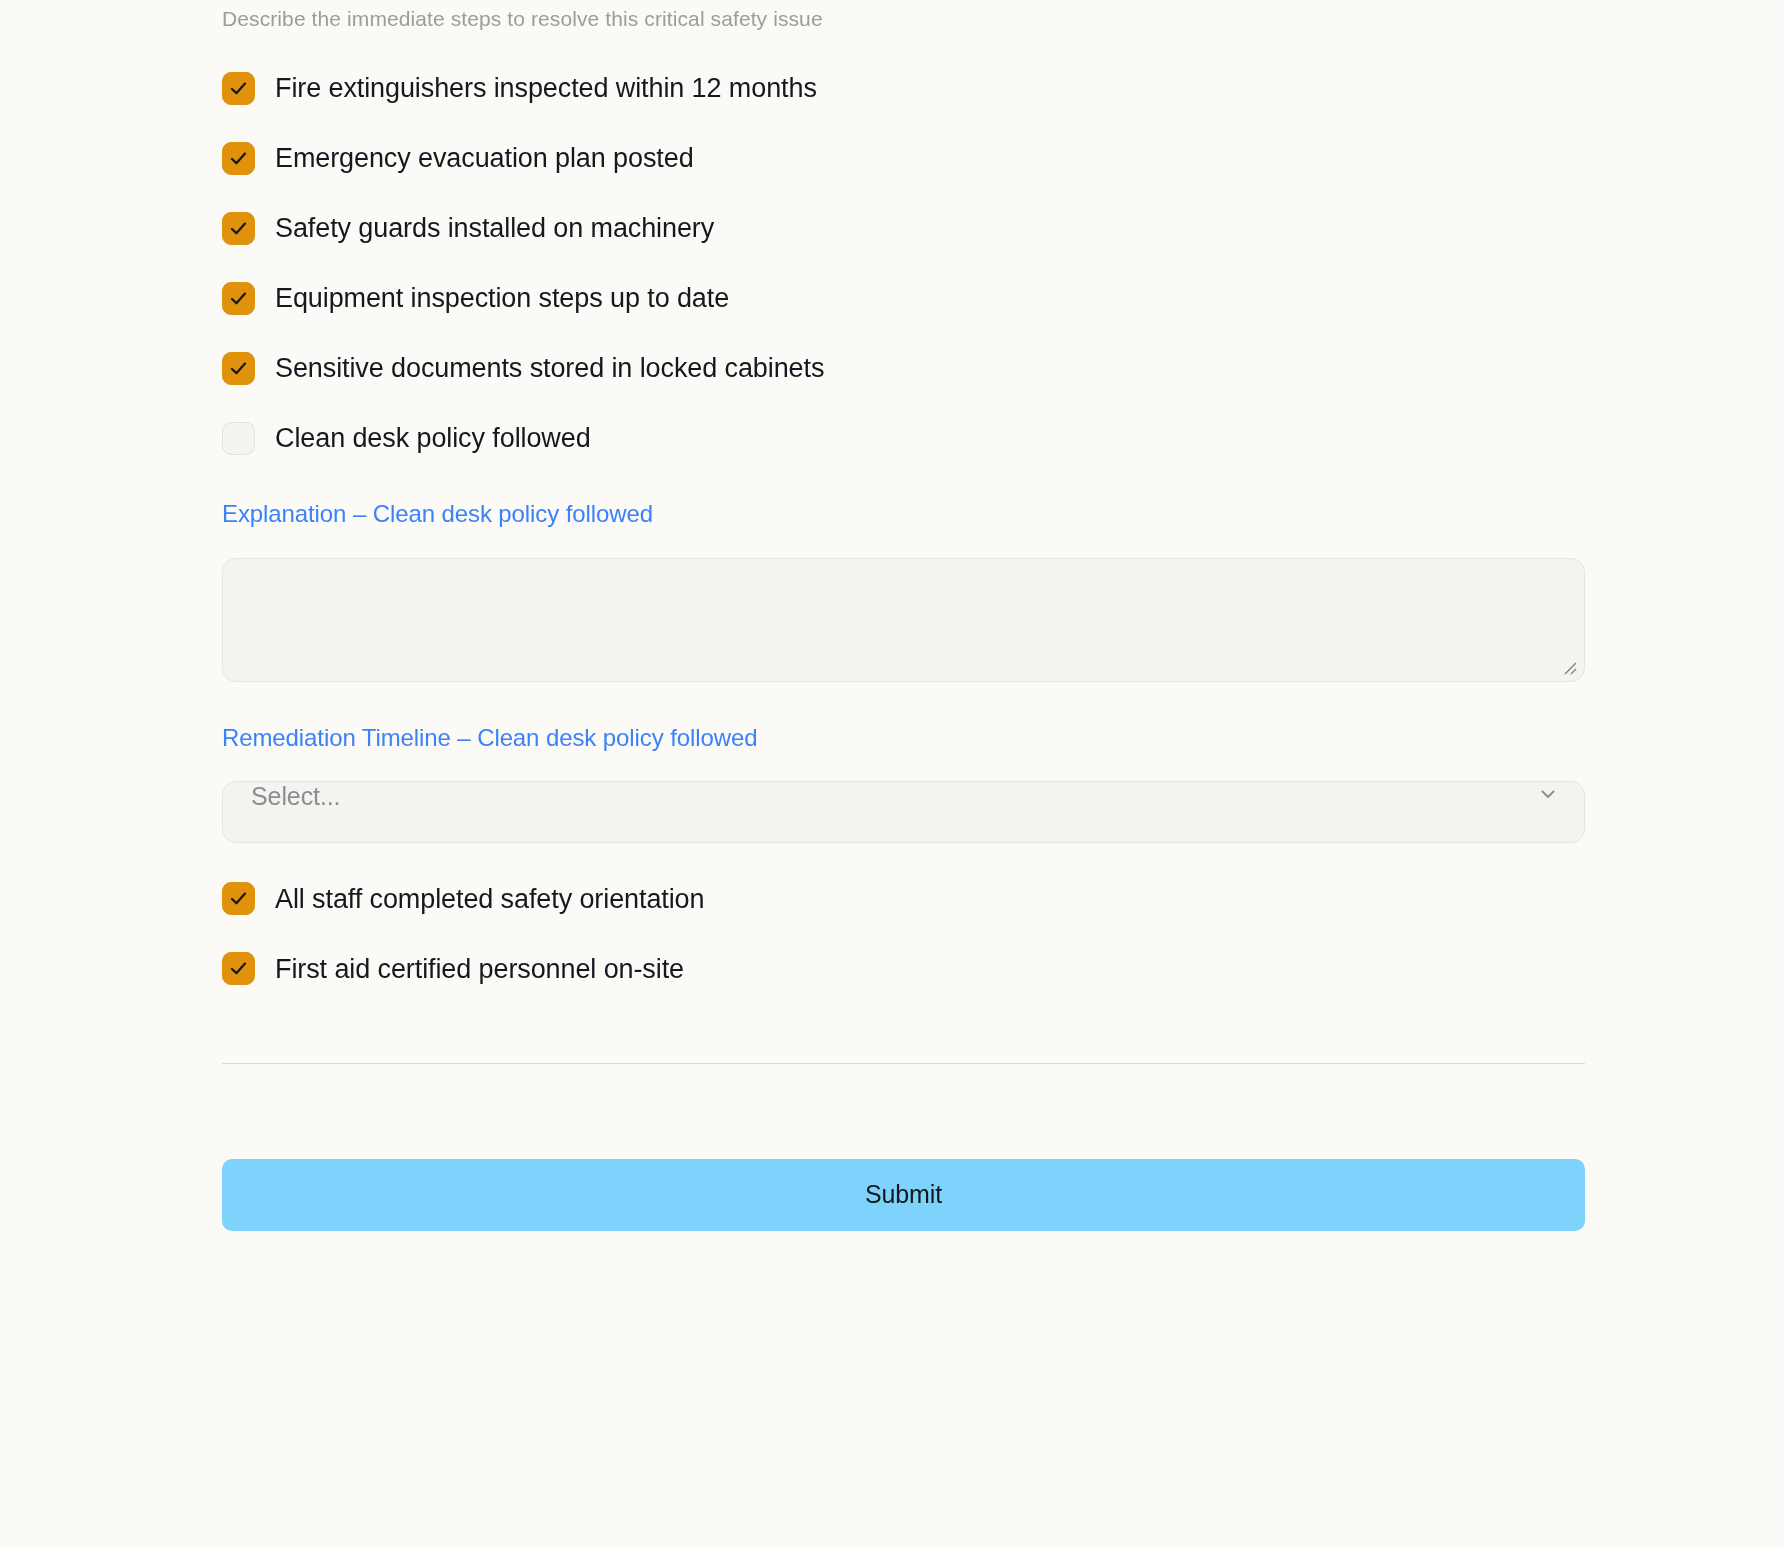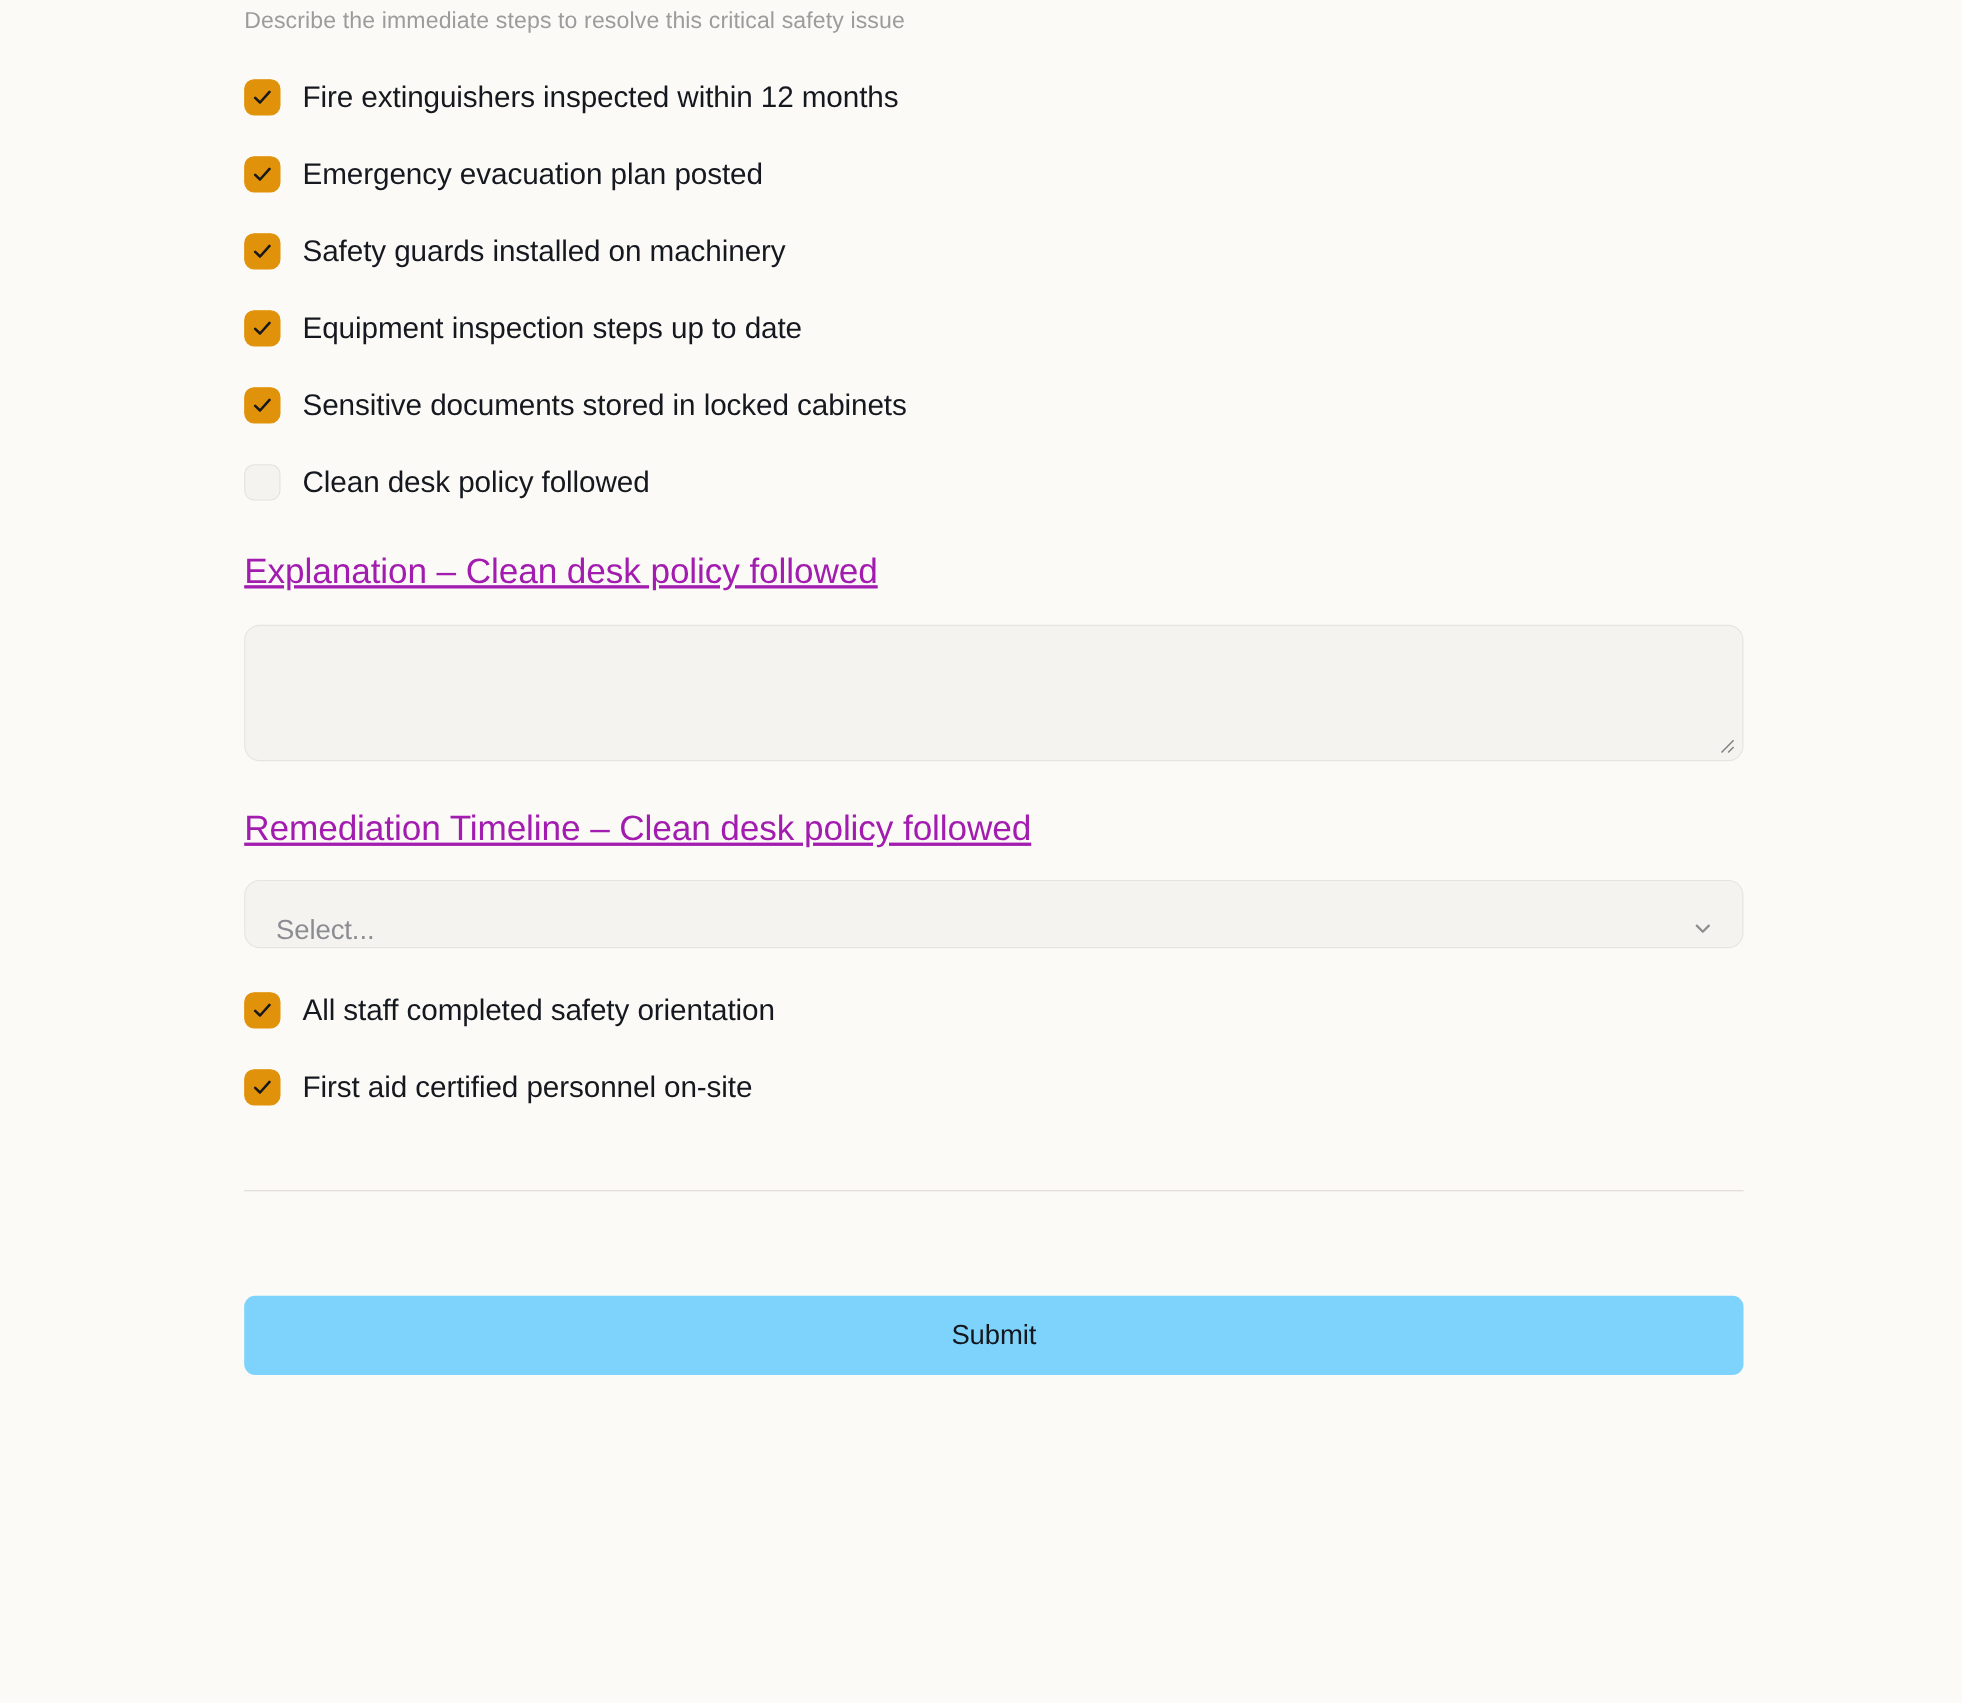--- a/index.html
+++ b/index.html
@@ -67,25 +67,24 @@
   .check-label {
     font-size: 27px;
     color: #15181F;
     line-height: 1.2;
     letter-spacing: -0.1px;
     white-space: nowrap;
   }
 
   
   .field-label {
-    font-size: 32px;
-    color: #a21caf;
+    font-size: 24px;
+    color: #3b82f6;
     letter-spacing: -0.1px;
     line-height: 1.2;
-    text-decoration: underline;
   }
 
   .field-block { margin-top: 42px; }
 
   .textarea-box {
     margin-top: 29px;
     width: 1363px;
     height: 124px;
     background: #F4F3EF;
     border: 1px solid #E6E4DE;
@@ -102,21 +101,21 @@
   .hint-under { margin-top: 19px; }
 
   .select-box {
     margin-top: 28px;
     width: 1363px;
     height: 62px;
     background: #F4F3EF;
     border: 1px solid #E6E4DE;
     border-radius: 14px;
     display: flex;
-    align-items: flex-end;
+    align-items: flex-start;
     justify-content: space-between;
     padding: 0 24px 0 28px;
   }
   .select-placeholder {
     font-size: 25px;
     color: #8C8C93;
     letter-spacing: -0.1px;
   }
   .chev { display: block; }
 

